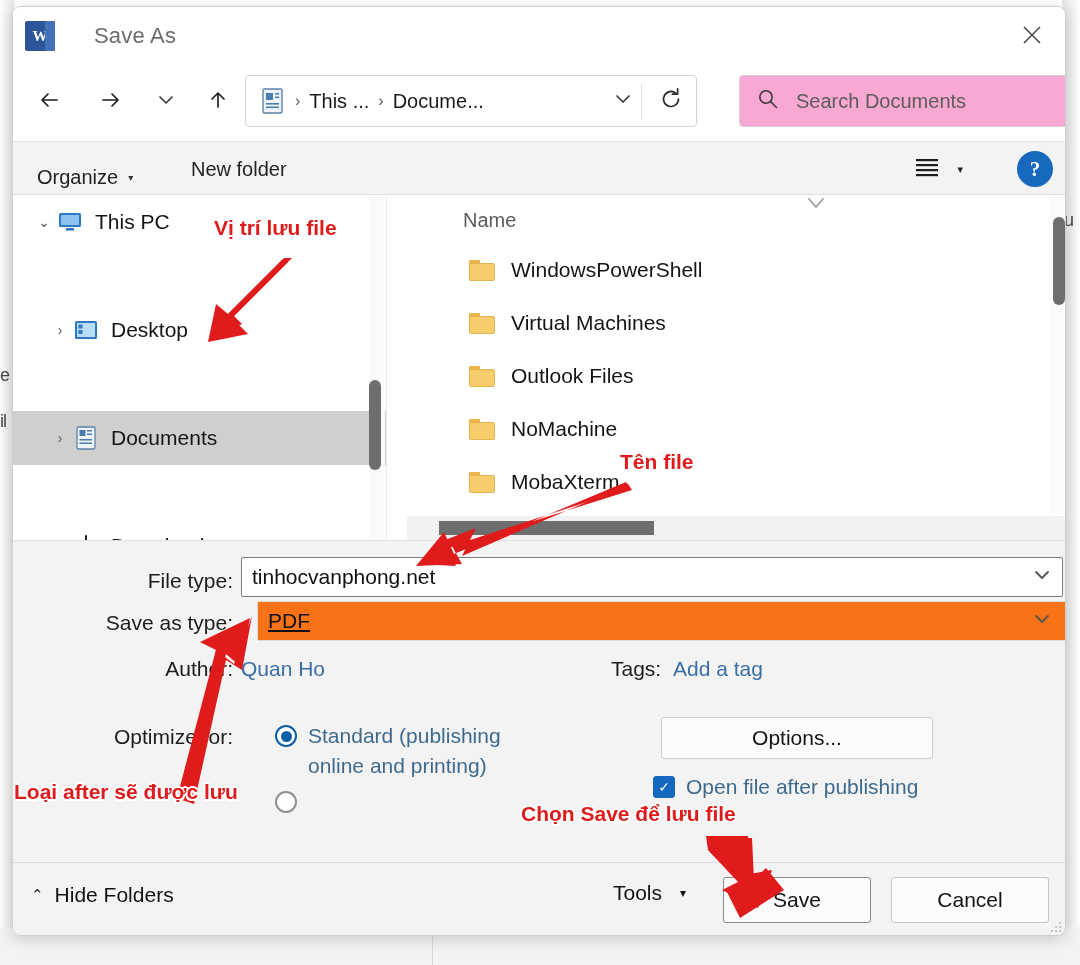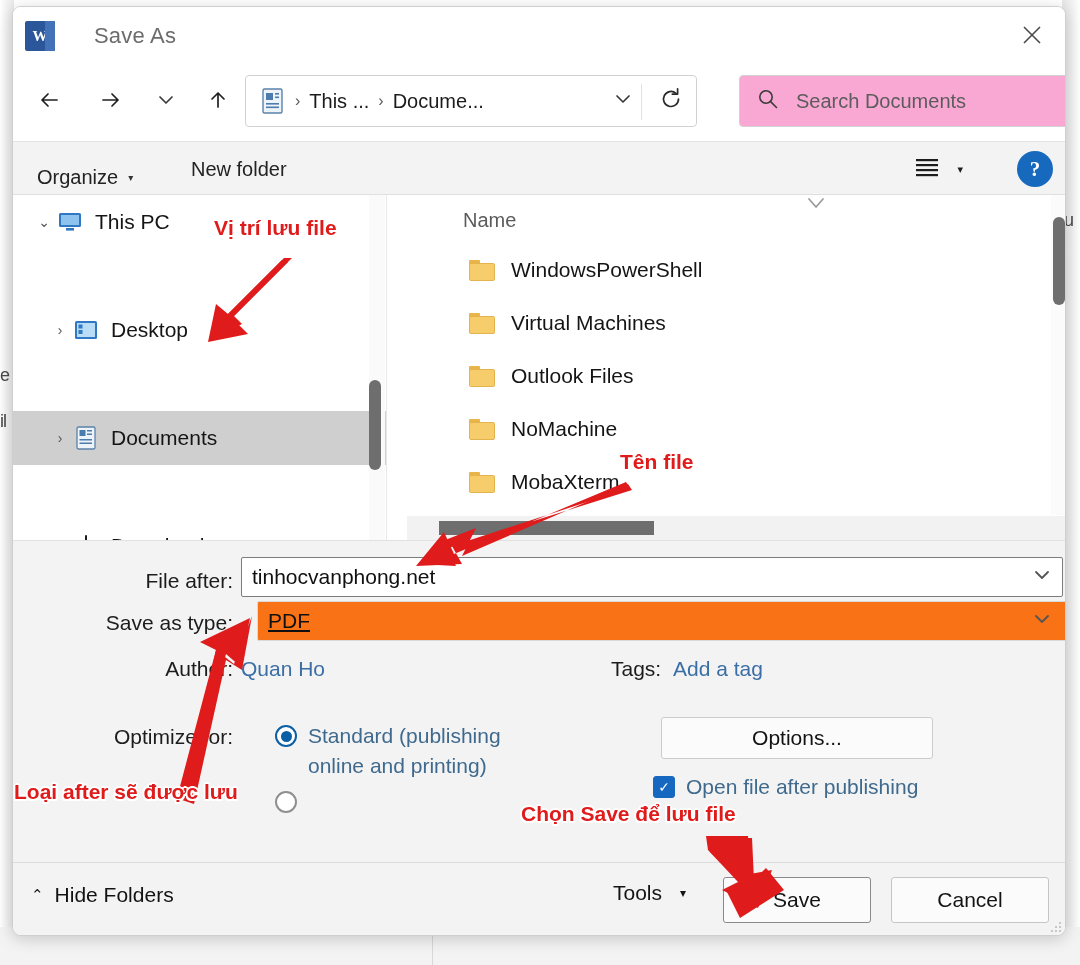--- a/index.html
+++ b/index.html
@@ -640,21 +640,21 @@
       <div id="list-vscroll-track">
         <div id="list-vscroll-thumb"></div>
       </div>
       <div id="list-hscroll-track">
         <div id="list-hscroll-thumb"></div>
       </div>
     </div>
   </div>
 
   <div id="form">
-    <div class="form-label" id="lbl-filename">File after:</div>
+    <div class="form-label" id="lbl-filename">File type:</div>
     <input id="input-filename" type="text" value="tinhocvanphong.net" style="">
     <span class="field-chevron" style="left:1018px; top:36px;">
       <svg width="22" height="22" viewBox="0 0 22 22">
         <path d="M5 8 L11 14 L17 8" stroke="#555" stroke-width="1.8" fill="none" stroke-linecap="round" stroke-linejoin="round"></path>
       </svg>
     </span>
 
     <div class="form-label" id="lbl-savetype">Save as type:</div>
     <div id="input-savetype">
       <span>PDF</span>

